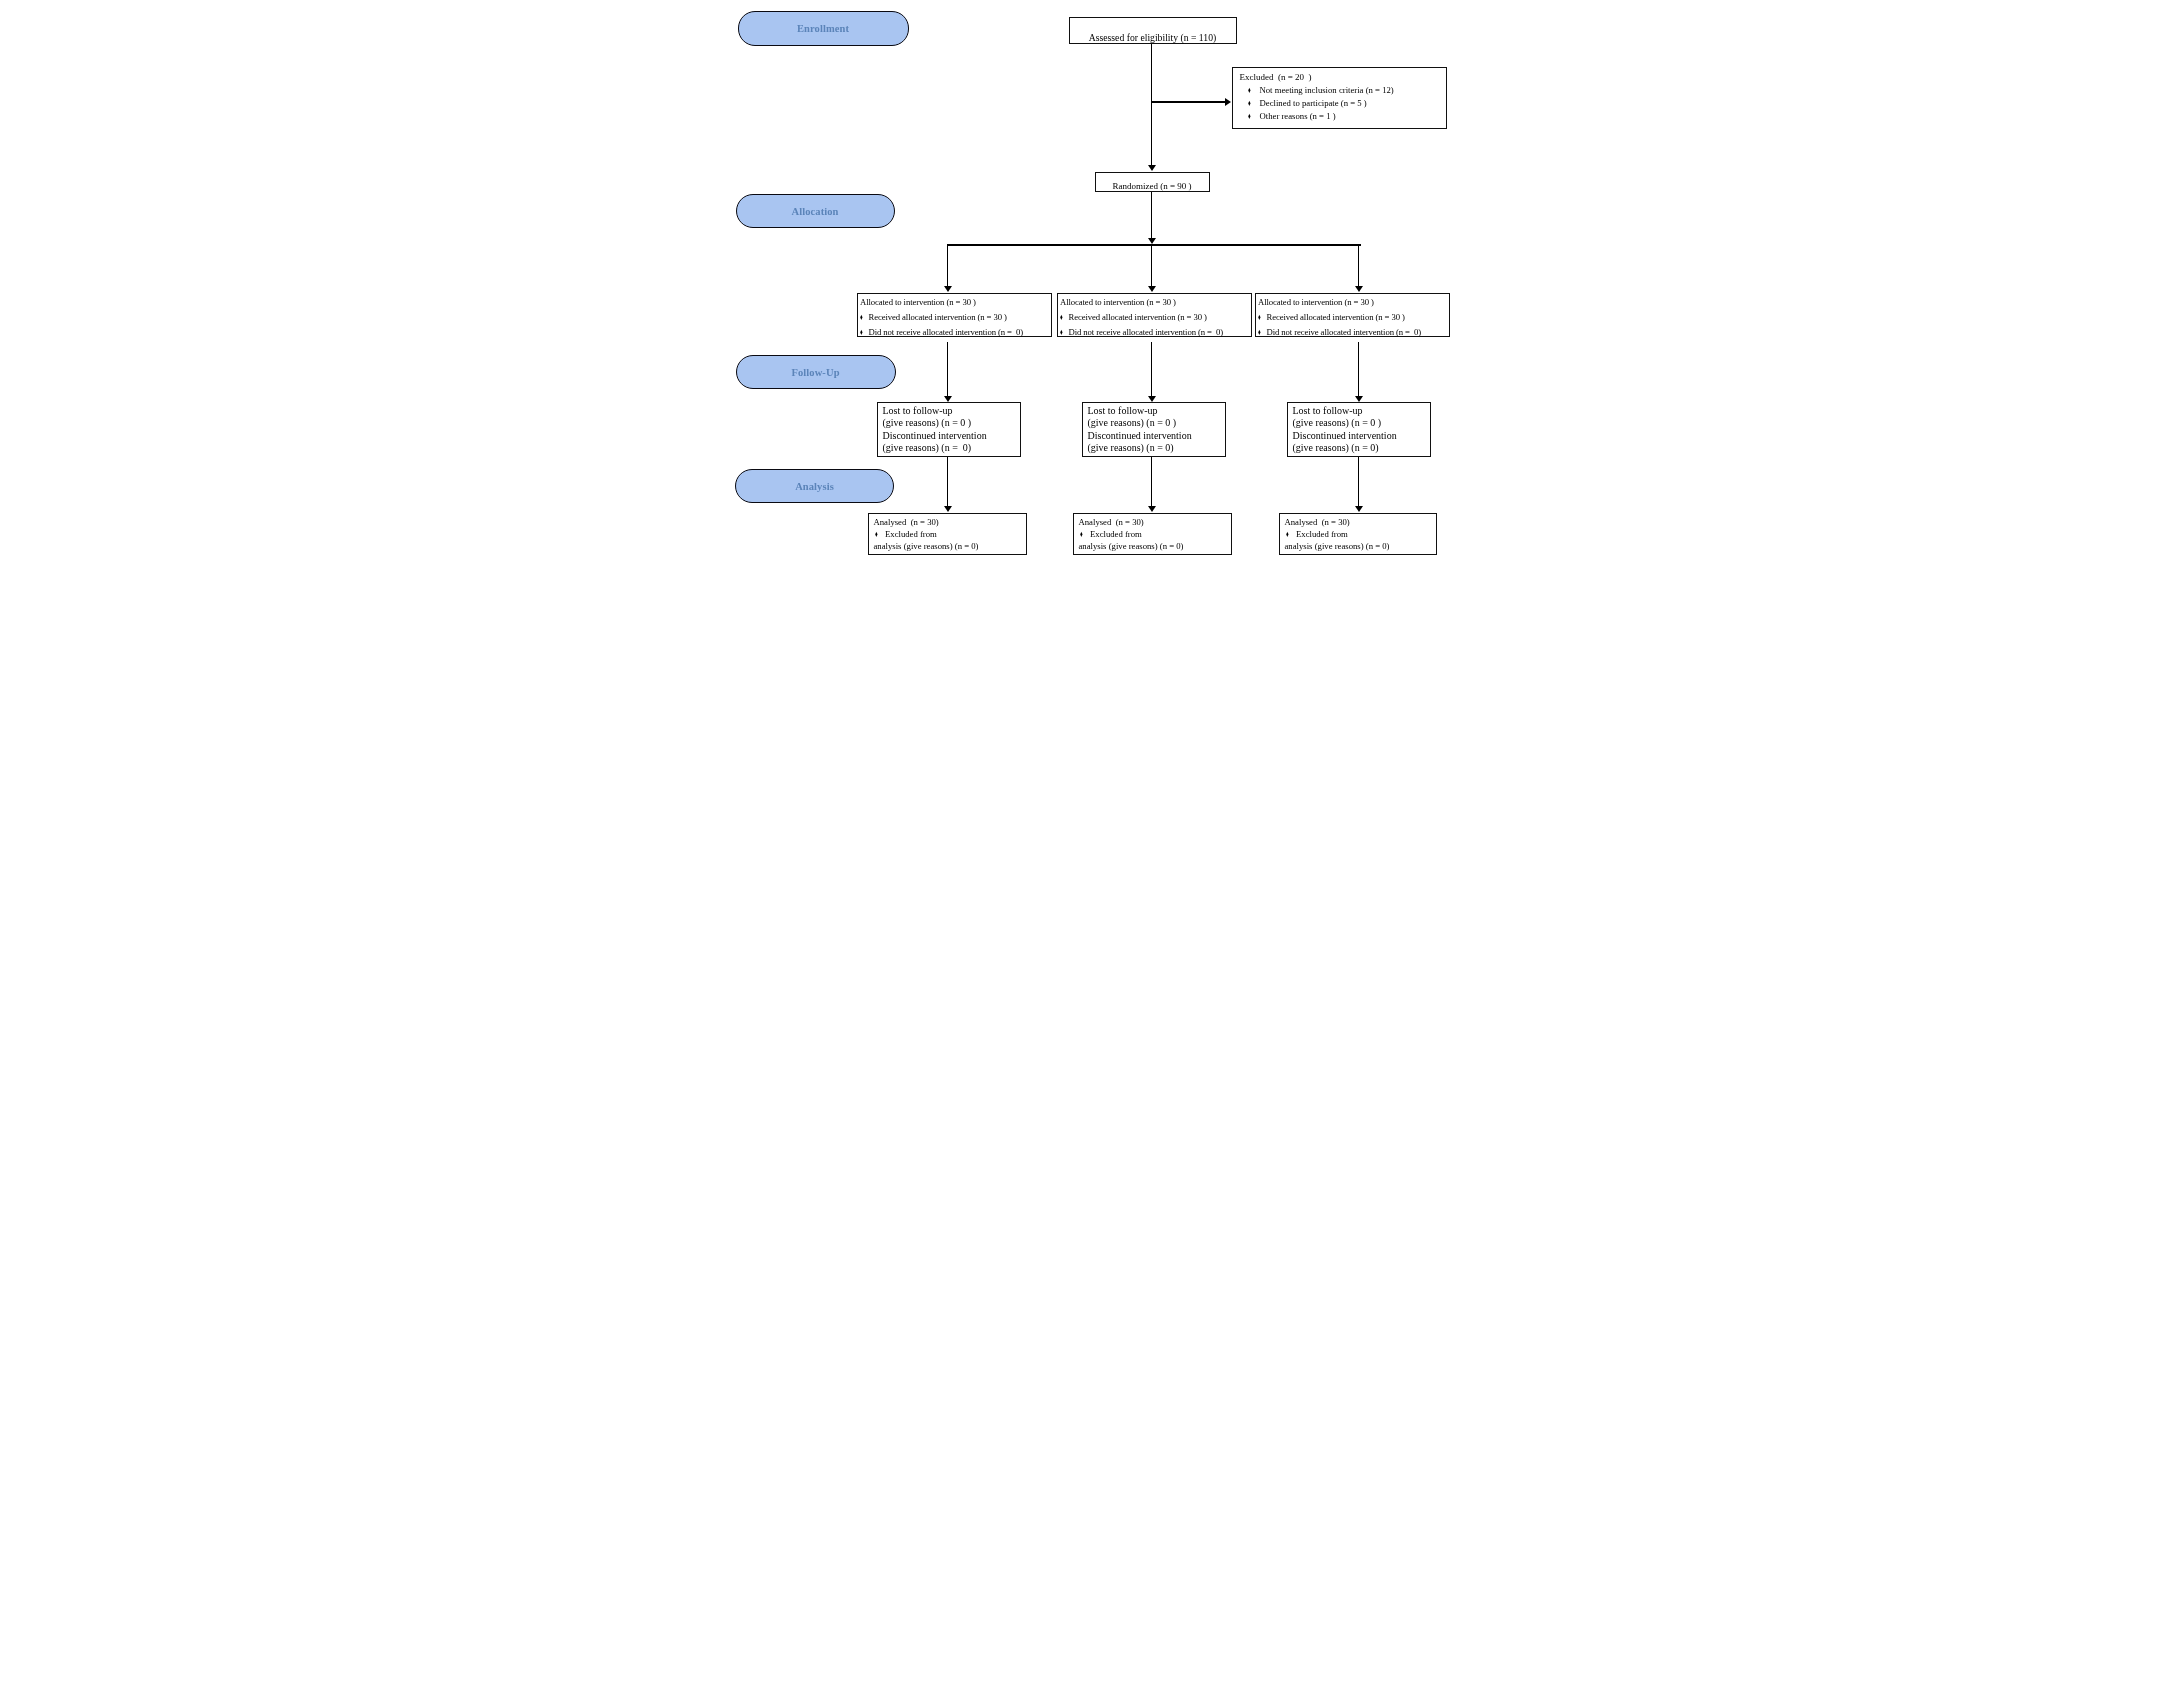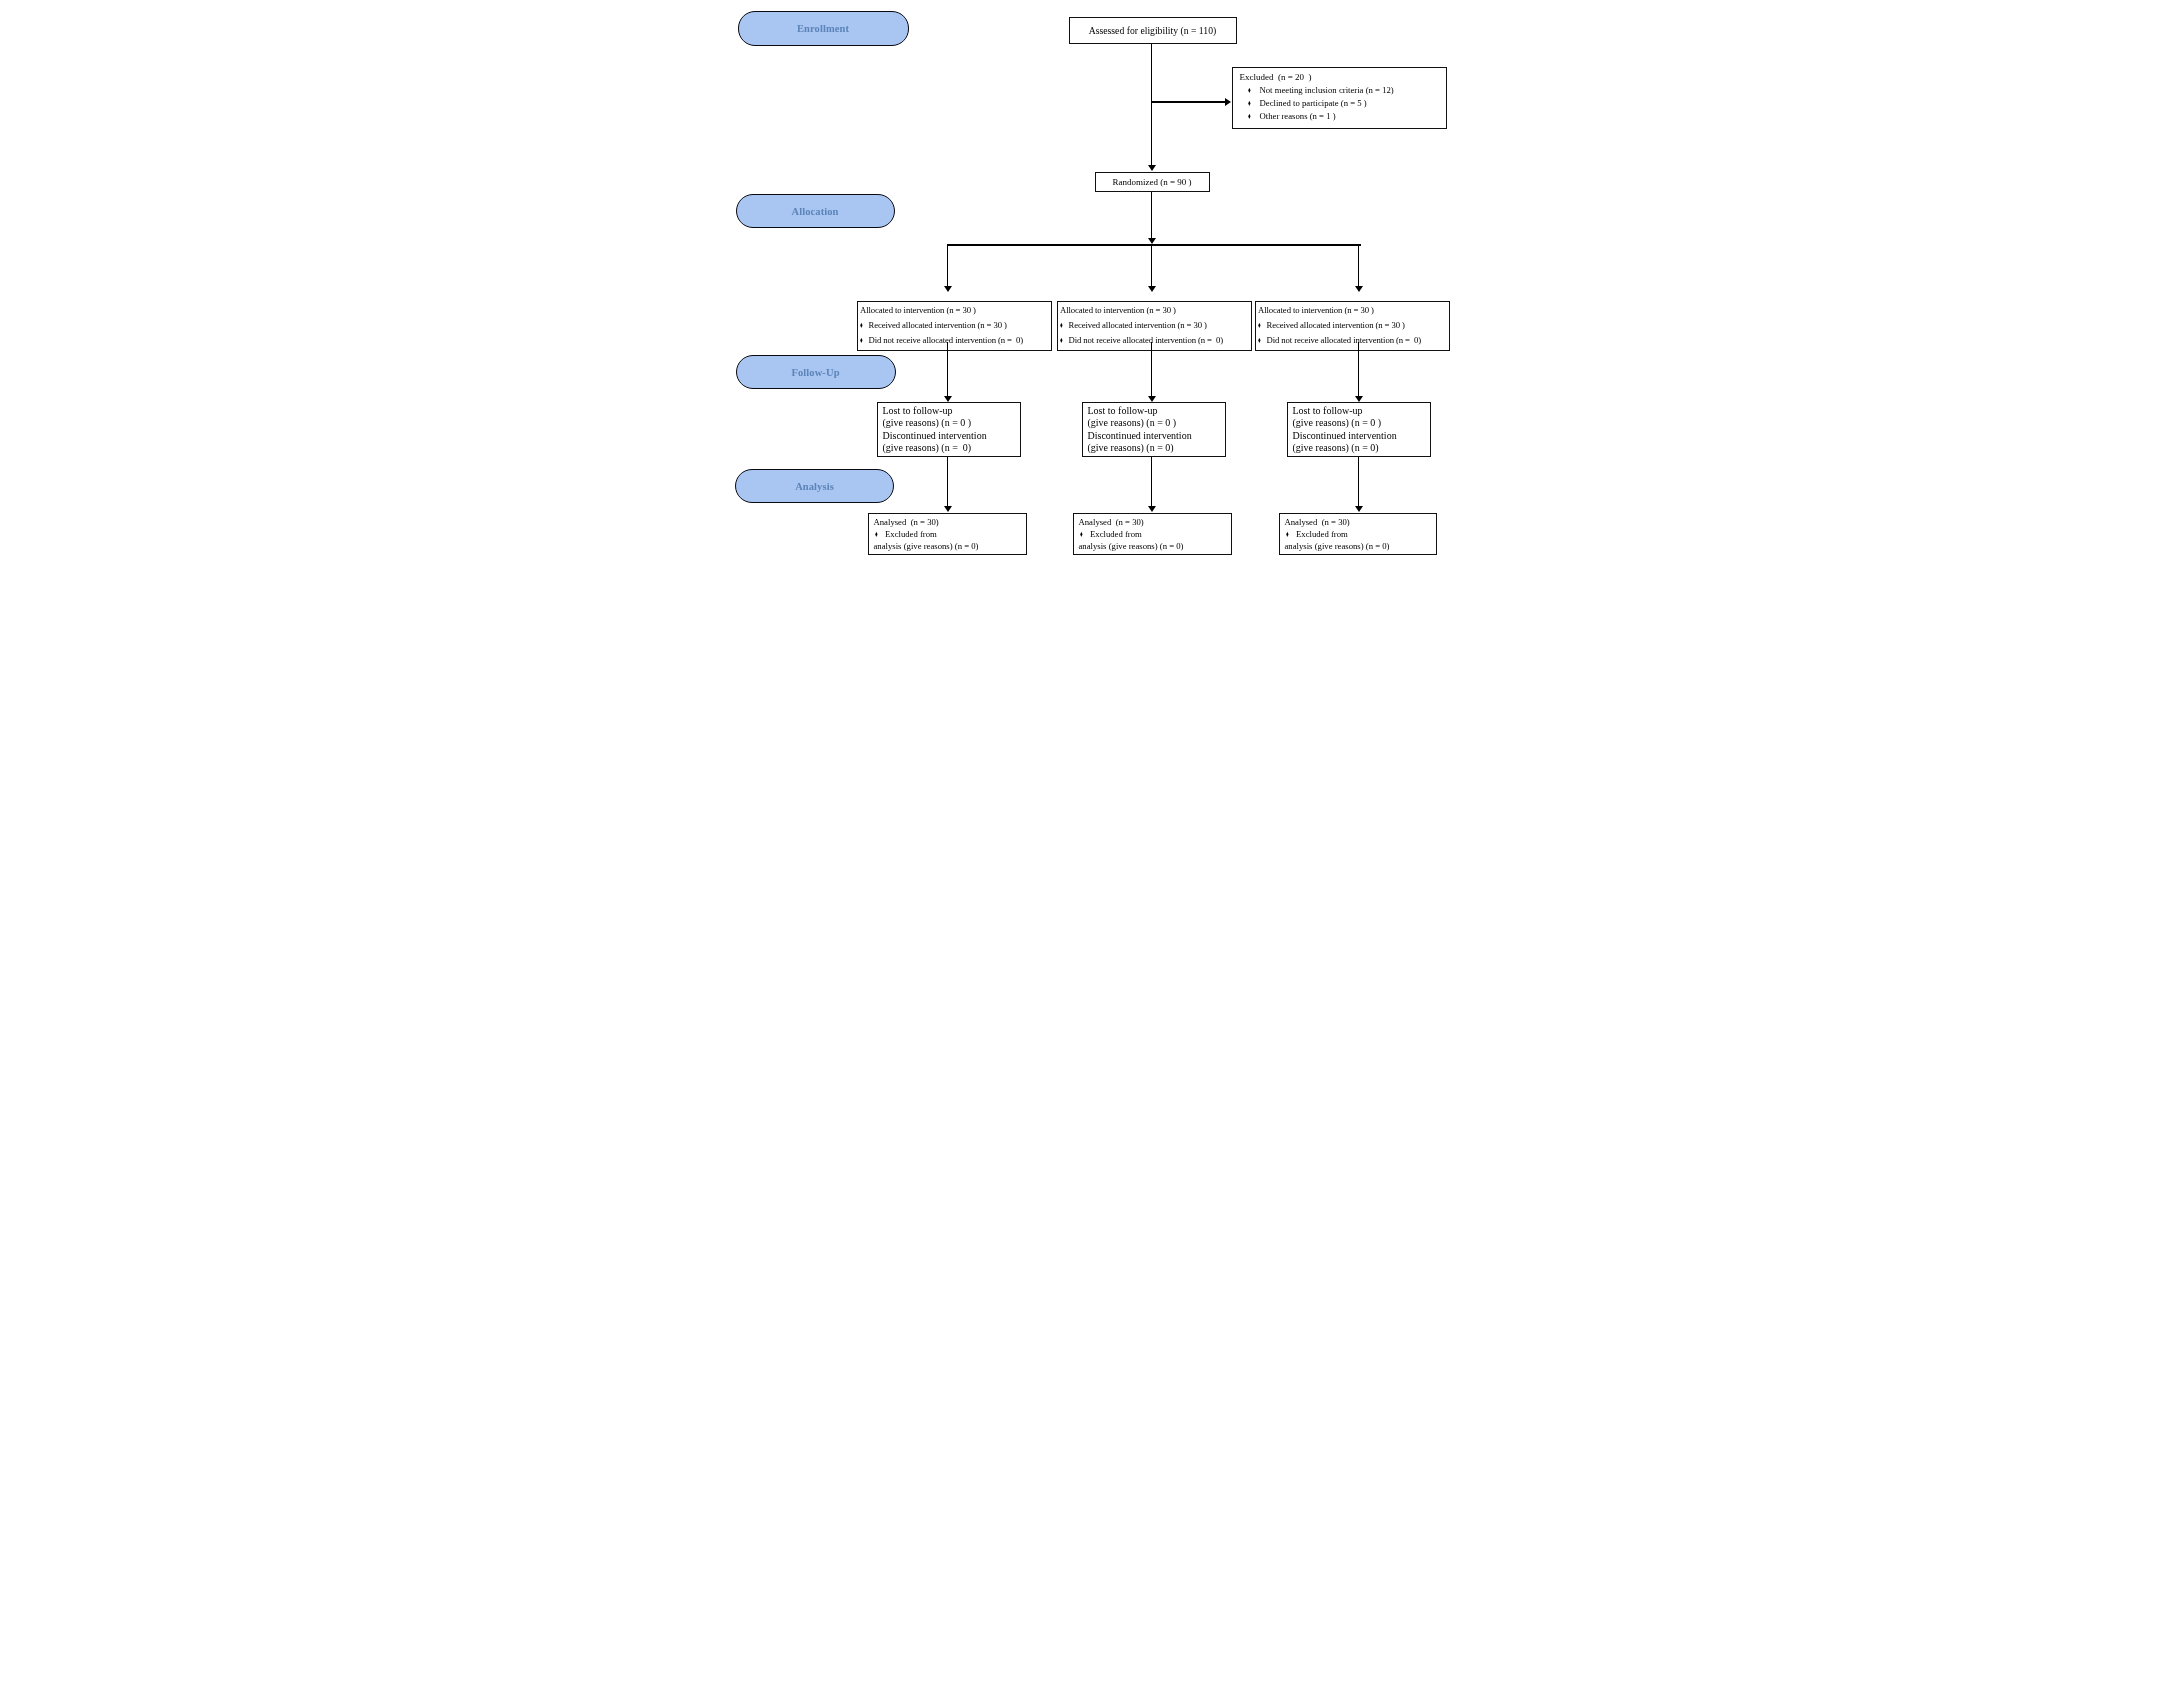--- a/index.html
+++ b/index.html
@@ -29,30 +29,30 @@
     letter-spacing: 0.1px;
   }
 
   
   .box {
     position: absolute;
     background: #ffffff;
     border: 1px solid #111;
     box-sizing: border-box;
   }
-  .center-box { display: flex; align-items: center; justify-content: center; }
+  .center-box { display: flex; align-items: flex-end; justify-content: center; }
 
   .assessed { left: 341px; top: 17px; width: 168px; height: 27px; font-size: 9.7px; border-width: 1.2px; }
   .randomized { left: 367px; top: 172px; width: 115px; height: 20px; font-size: 9px; }
 
   .excluded { left: 504px; top: 67px; width: 215px; height: 62px; padding: 3px 0 0 7px; font-size: 8.7px; }
   .exc-title { font-size: 9px; line-height: 13.4px; }
   .exc-item { display: flex; gap: 7.5px; padding-left: 8px; line-height: 12.7px; }
 
-  .alloc { top: 293px; width: 195px; height: 50px; padding: 0.5px 2px 0 2.5px; font-size: 8.7px; letter-spacing: -0.1px; margin-top: 8px; }
+  .alloc { top: 293px; width: 195px; height: 44px; padding: 0.5px 2px 0 2.5px; font-size: 8.7px; letter-spacing: -0.1px; }
   .alloc .line { display: flex; gap: 4px; line-height: 15.4px; }
 
   .lost { top: 402px; height: 55px; padding: 2px 0 0 5px; font-size: 10px; }
   .lost .line { line-height: 12.4px; }
 
   .ana { top: 513px; height: 42px; padding: 1.5px 0 0 5px; font-size: 8.7px; }
   .ana .line { line-height: 12.4px; }
   .ana .bullet-line { display: flex; gap: 6px; padding-left: 1px; }
 
   .diamond {

